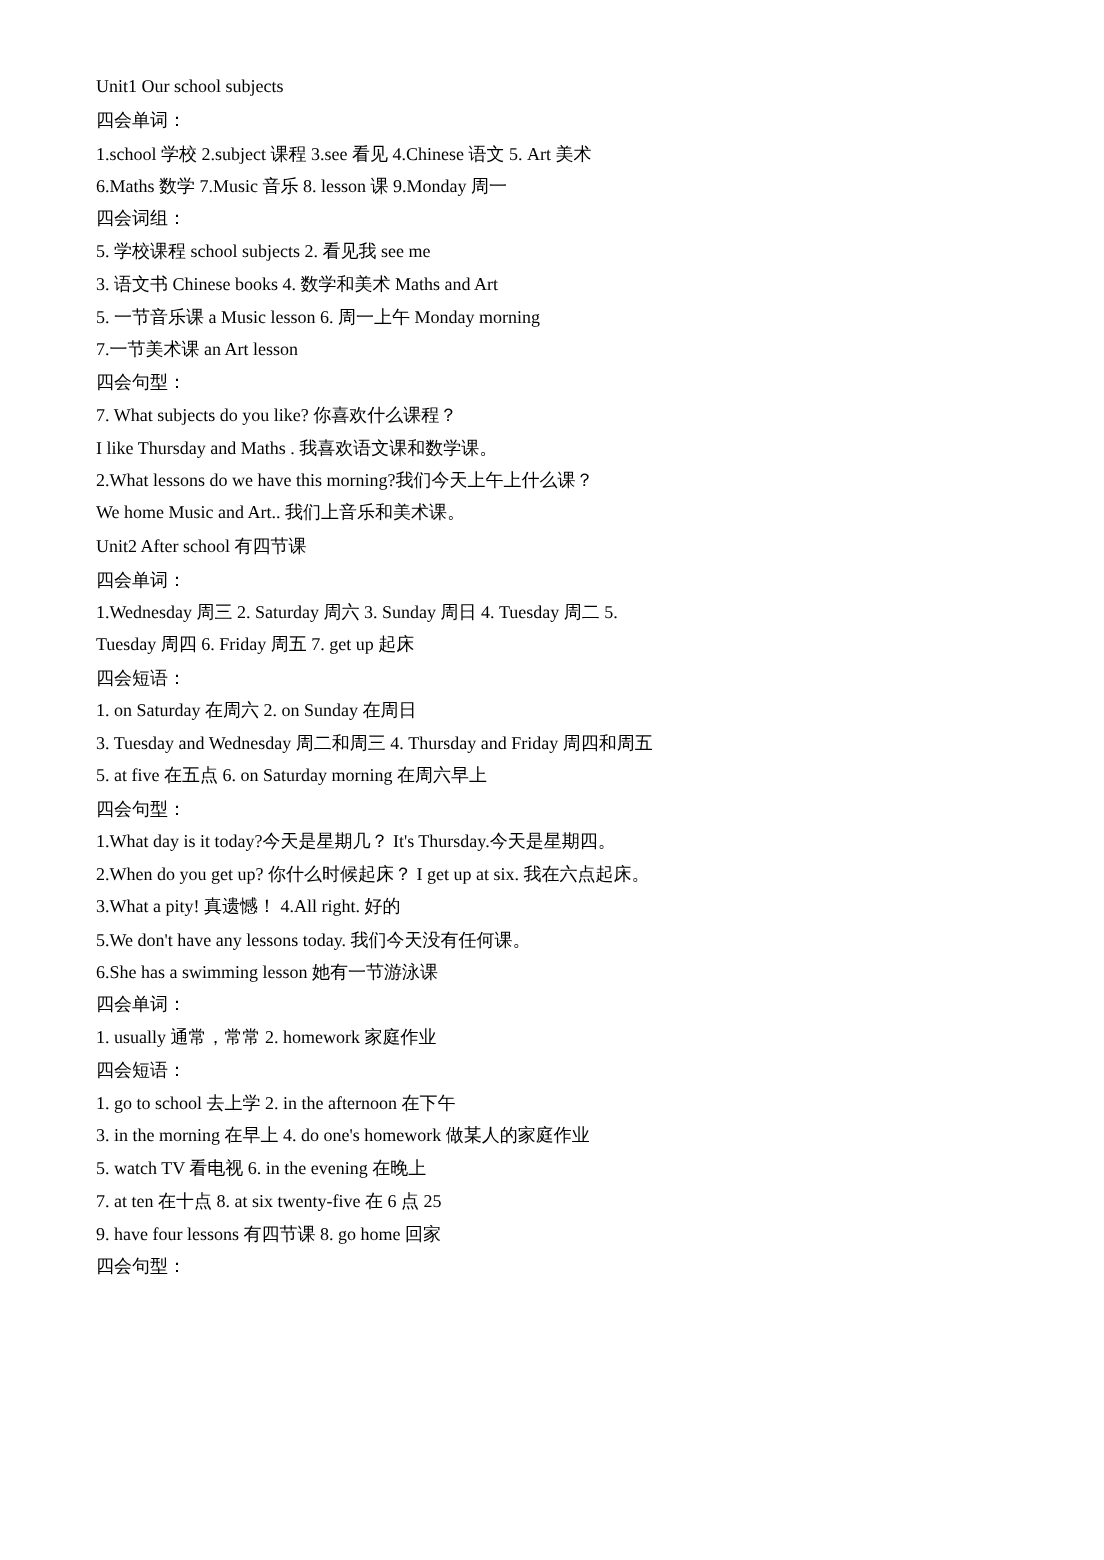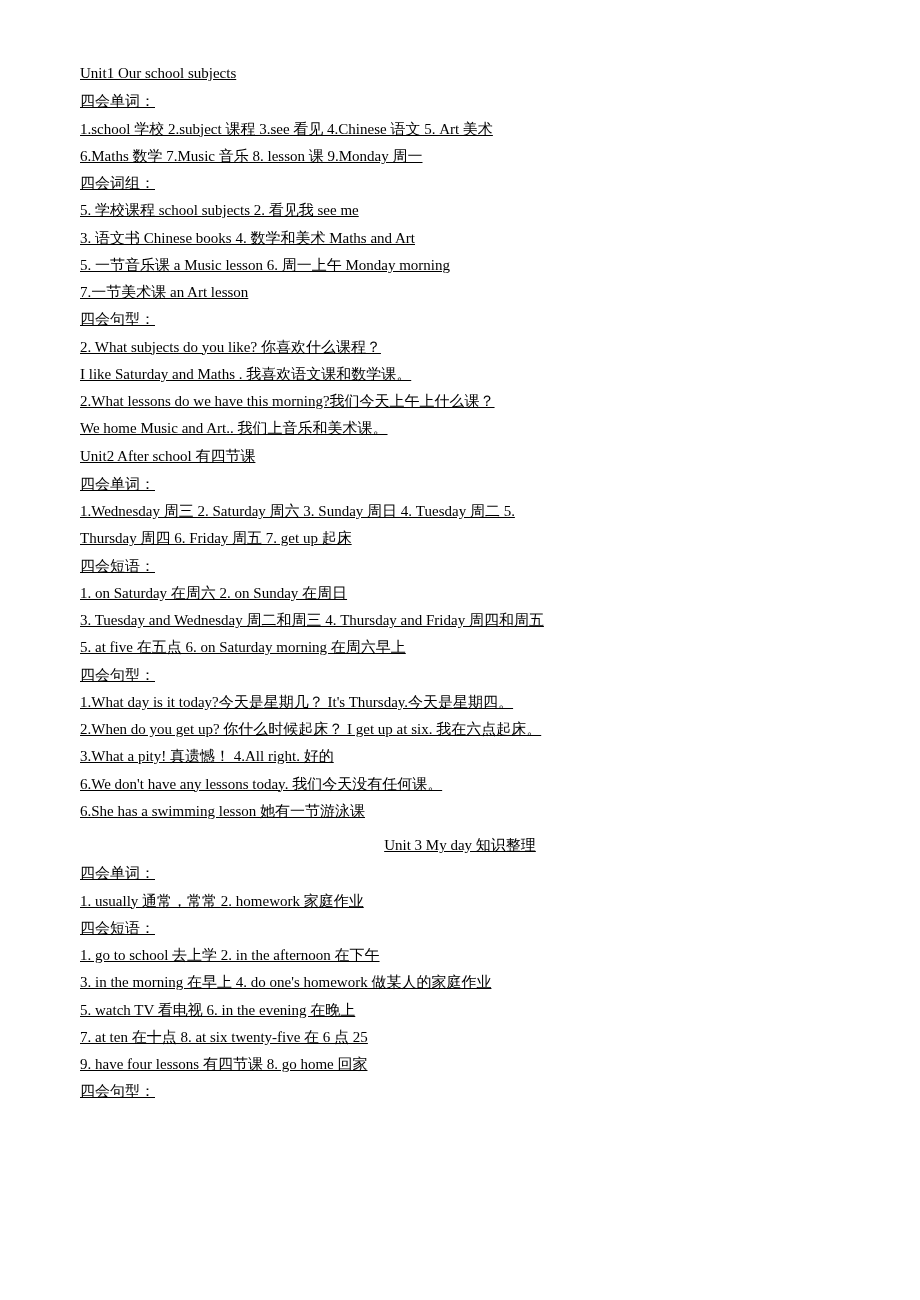--- a/index.html
+++ b/index.html
@@ -12,21 +12,20 @@
       font-family: "SimSun", "宋体", "Times New Roman", serif;
       font-size: 15px;
       line-height: 1.7;
       color: #000000;
       padding: 60px 80px 60px 80px;
       width: 920px;
       min-height: 1300px;
     }
     .content {
       max-width: 760px;
-      text-decoration: underline;
     }
     .section-title {
       font-size: 15px;
       font-weight: normal;
       margin-bottom: 2px;
     }
     .line {
       margin-bottom: 1px;
     }
     .center {
@@ -45,41 +44,40 @@
   <p class="section-title">Unit1 Our school subjects</p>
   <p class="line"><span>四会单词：</span></p>
   <p class="line">1.school  学校   2.subject 课程   3.see 看见     4.Chinese 语文  5. Art 美术</p>
   <p class="line">6.Maths 数学   7.Music 音乐    8. lesson 课   9.Monday 周一</p>
   <p class="line"><span>四会词组：</span></p>
   <p class="line">5. 学校课程 school subjects        2. 看见我 see me</p>
   <p class="line">3. 语文书 Chinese books           4. 数学和美术 Maths and Art</p>
   <p class="line">5. 一节音乐课 a Music lesson      6. 周一上午 Monday morning</p>
   <p class="line">7.一节美术课 an Art lesson</p>
   <p class="line"><span>四会句型：</span></p>
-  <p class="line">2. What subjects do you like?              你喜欢什么课程？</p>
-  <p class="line">   I like Saturday and Maths .               我喜欢语文课和数学课。</p>
+  <p class="line">7. What subjects do you like?              你喜欢什么课程？</p>
+  <p class="line">   I like Thursday and Maths .               我喜欢语文课和数学课。</p>
   <p class="line">2.What lessons do we have this morning?我们今天上午上什么课？</p>
   <p class="line">   We home Music and Art..               我们上音乐和美术课。</p>
 
   <p class="section-title">Unit2    After school 有四节课</p>
   <p class="line"><span>四会单词：</span></p>
   <p class="line">1.Wednesday 周三 2. Saturday 周六   3. Sunday 周日 4. Tuesday 周二  5.</p>
-  <p class="line">Thursday 周四    6. Friday 周五       7. get up 起床</p>
+  <p class="line">Tuesday 周四    6. Friday 周五       7. get up 起床</p>
   <p class="line"><span>四会短语：</span></p>
   <p class="line">1. on Saturday 在周六                        2. on Sunday 在周日</p>
   <p class="line">3. Tuesday and Wednesday 周二和周三   4. Thursday and Friday 周四和周五</p>
   <p class="line">5. at five 在五点              6. on Saturday morning 在周六早上</p>
   <p class="line"><span>四会句型：</span></p>
   <p class="line">1.What day is it today?今天是星期几？ It's Thursday.今天是星期四。</p>
   <p class="line">2.When do you get up?  你什么时候起床？ I get up at six. 我在六点起床。</p>
   <p class="line">3.What a pity!    真遗憾！                    4.All right.  好的</p>
-  <p class="line">6.We don't have any lessons today.   我们今天没有任何课。</p>
+  <p class="line">5.We don't have any lessons today.   我们今天没有任何课。</p>
   <p class="line">6.She has a swimming lesson   她有一节游泳课</p>
 
-  <p class="center" style="margin-top: 8px; margin-bottom: 2px;">Unit 3 My day  知识整理</p>
   <p class="line"><span>四会单词：</span></p>
   <p class="line">1. usually 通常，常常     2. homework 家庭作业</p>
   <p class="line"><span>四会短语：</span></p>
   <p class="line">1. go to school 去上学          2. in the afternoon 在下午</p>
   <p class="line">3. in the morning   在早上  4. do one's homework 做某人的家庭作业</p>
   <p class="line">5. watch TV 看电视                    6. in the evening 在晚上</p>
   <p class="line">7. at ten 在十点                    8. at six twenty-five 在 6 点 25</p>
   <p class="line">9. have four lessons 有四节课   8. go home 回家</p>
   <p class="line"><span>四会句型：</span></p>
 

